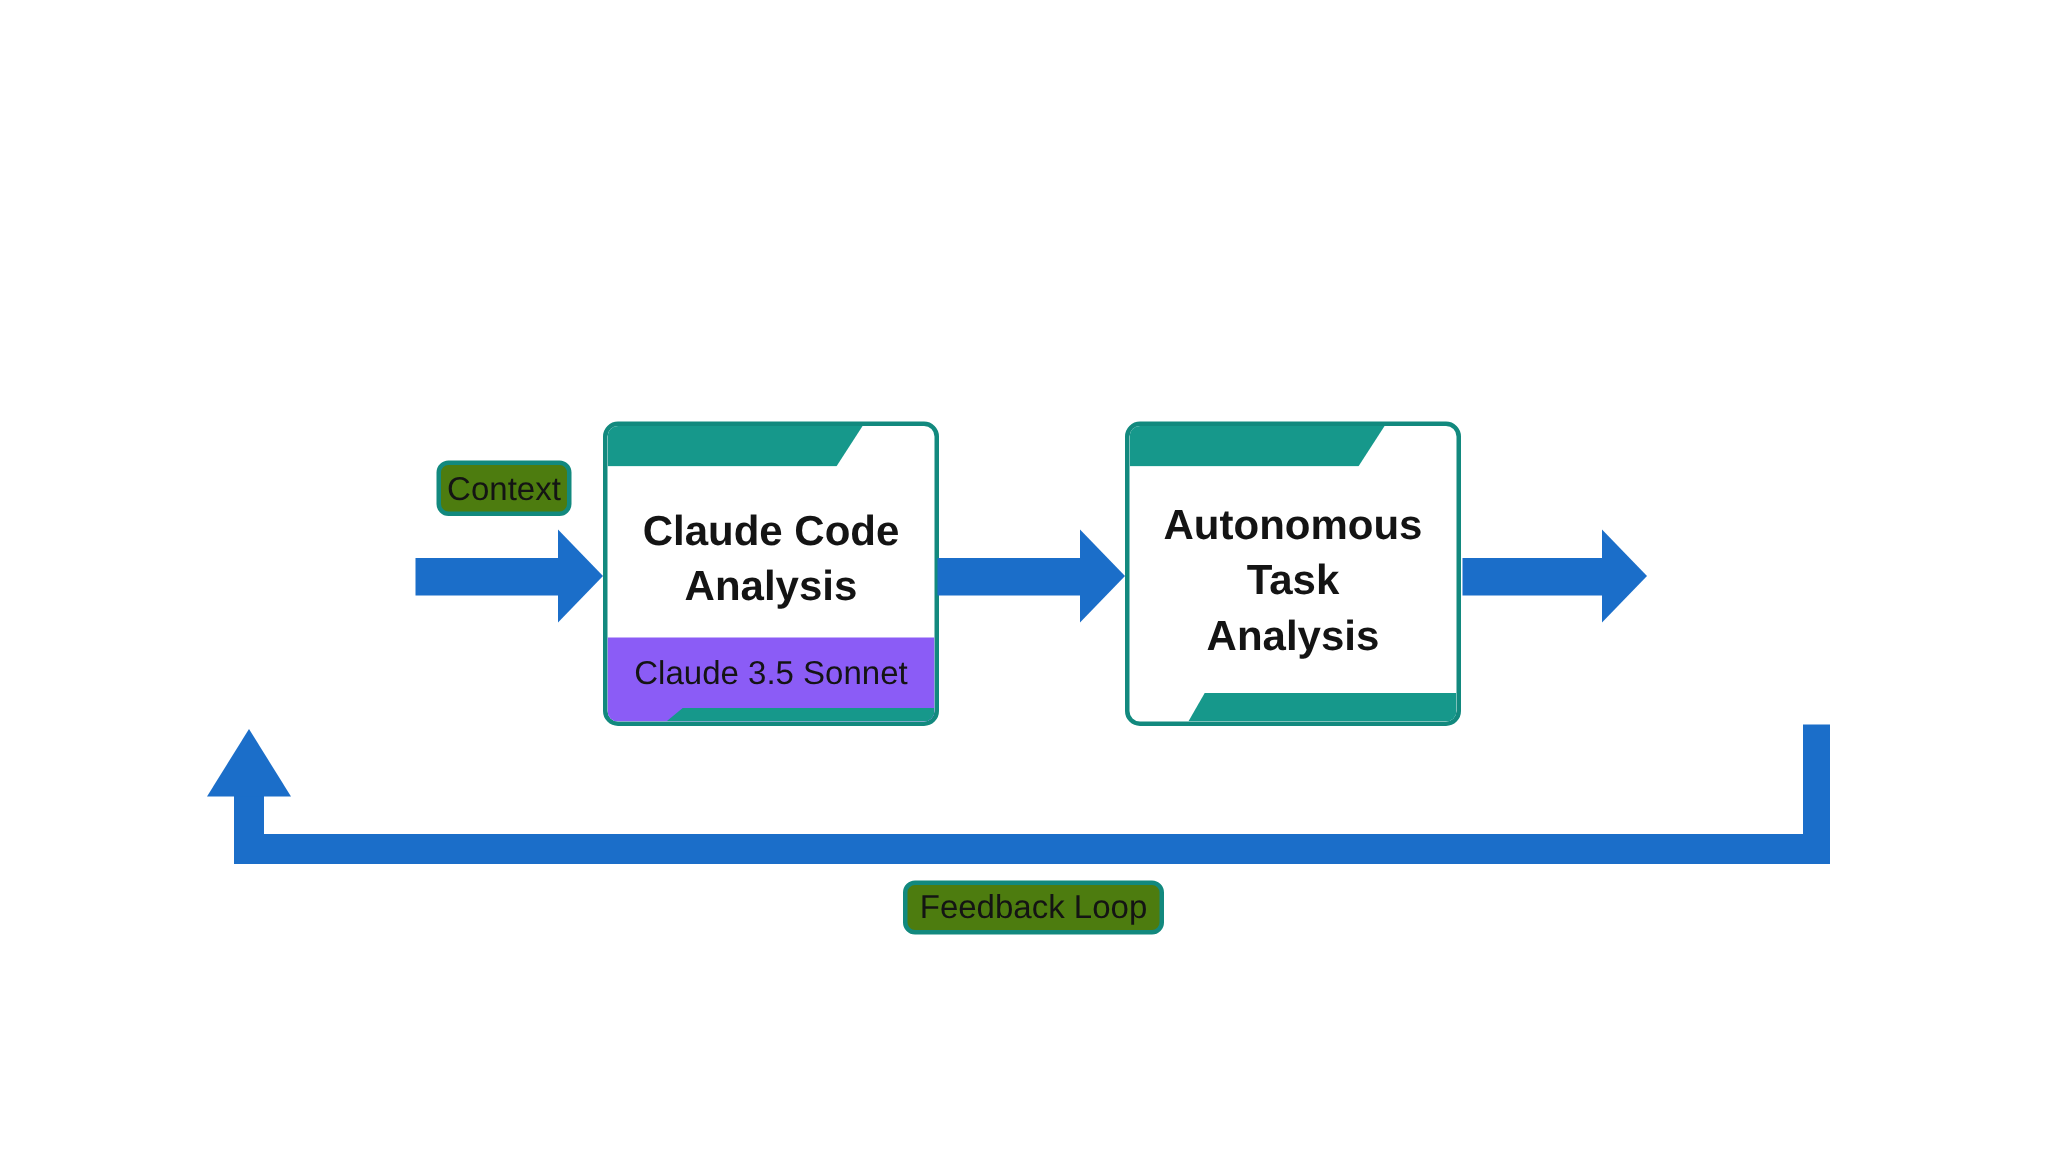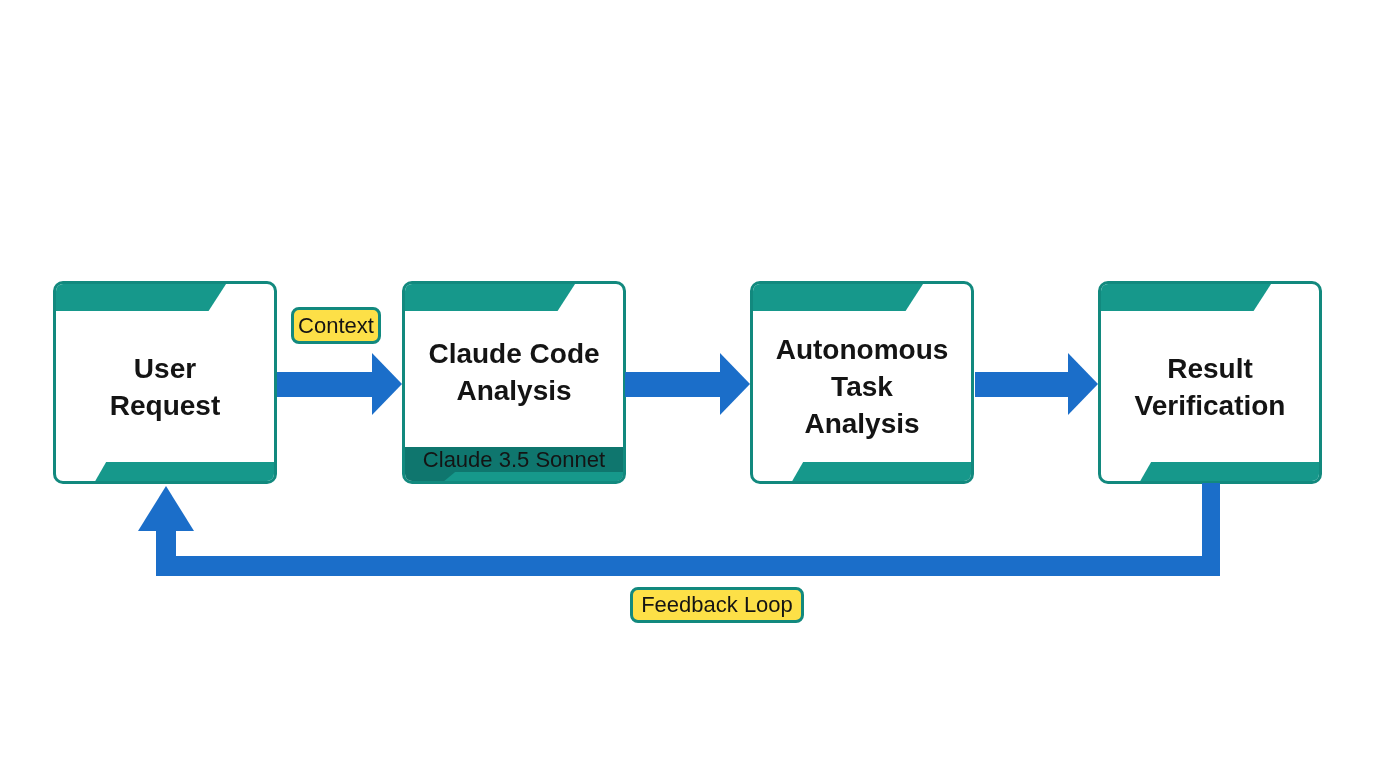--- a/index.html
+++ b/index.html
@@ -17,21 +17,21 @@
   .band.top{top:0;height:27px;clip-path:polygon(0 0,78% 0,70% 100%,0 100%);}
   .band.bottom{bottom:0;height:19px;clip-path:polygon(23% 0,100% 0,100% 100%,18% 100%);z-index:2;}
   .n2 .band.bottom{height:9px;}
   .content{
     position:absolute;left:0;right:0;top:27px;bottom:19px;
     display:flex;align-items:center;justify-content:center;text-align:center;
   }
   .n2 .content{bottom:48px;}
   .title{font-weight:bold;font-size:28px;line-height:37px;white-space:pre-line;color:#141414;}
   .strip{
-    position:absolute;left:0;right:0;bottom:0;height:34px;background:#0f766e;
+    position:absolute;left:0;right:0;bottom:0;height:56px;background:#8b5cf6;
     display:flex;align-items:center;justify-content:center;
     font-size:22px;color:#141414;padding-bottom:8px;box-sizing:border-box;z-index:1;
   }
   
   .shaft{position:absolute;top:372px;height:25px;background:#1b6ec9;}
   .head-right{
     position:absolute;top:353px;width:0;height:0;
     border-top:31px solid transparent;border-bottom:31px solid transparent;
     border-left:30px solid #1b6ec9;
   }
@@ -43,40 +43,32 @@
   .fb-right{left:1202px;top:483px;width:18px;height:93px;}
   .fb-horiz{left:156px;top:556px;width:1064px;height:20px;}
   .fb-left{left:156px;top:530px;width:20px;height:28px;}
   .fb-head-up{
     position:absolute;left:138px;top:486px;width:0;height:0;background:none;
     border-left:28px solid transparent;border-right:28px solid transparent;
     border-bottom:45px solid #1b6ec9;
   }
   
   .tag{
-    position:absolute;background:#fde047;border:3px solid #12897e;border-radius:8px;
+    position:absolute;background:#4d7c0f;border:3px solid #12897e;border-radius:8px;
     display:flex;align-items:center;justify-content:center;
     font-size:22px;color:#141414;box-sizing:border-box;
   }
   .tag-context{left:291px;top:307px;width:90px;height:37px;}
-  .tag-feedback{left:602px;top:587px;width:174px;height:36px;margin-left:28px;}
+  .tag-feedback{left:602px;top:587px;width:174px;height:36px;}
 </style>
 </head>
 <body>
 
 <div class="stage">
 
-  <div class="node n1">
-    <div class="band top"></div>
-    <div class="content">
-      <div class="title">User
-Request</div>
-    </div>
-    <div class="band bottom"></div>
-  </div>
 
   <div class="node n2">
     <div class="band top"></div>
     <div class="content">
       <div class="title">Claude Code
 Analysis</div>
     </div>
     <div class="strip">Claude 3.5 Sonnet</div>
     <div class="band bottom"></div>
   </div>
@@ -84,28 +76,20 @@
   <div class="node n3">
     <div class="band top"></div>
     <div class="content">
       <div class="title">Autonomous
 Task
 Analysis</div>
     </div>
     <div class="band bottom"></div>
   </div>
 
-  <div class="node n4">
-    <div class="band top"></div>
-    <div class="content">
-      <div class="title">Result
-Verification</div>
-    </div>
-    <div class="band bottom"></div>
-  </div>
 
   <div class="shaft s1"></div>
   <div class="head-right h1"></div>
 
   <div class="shaft s2"></div>
   <div class="head-right h2"></div>
 
   <div class="shaft s3"></div>
   <div class="head-right h3"></div>
 

